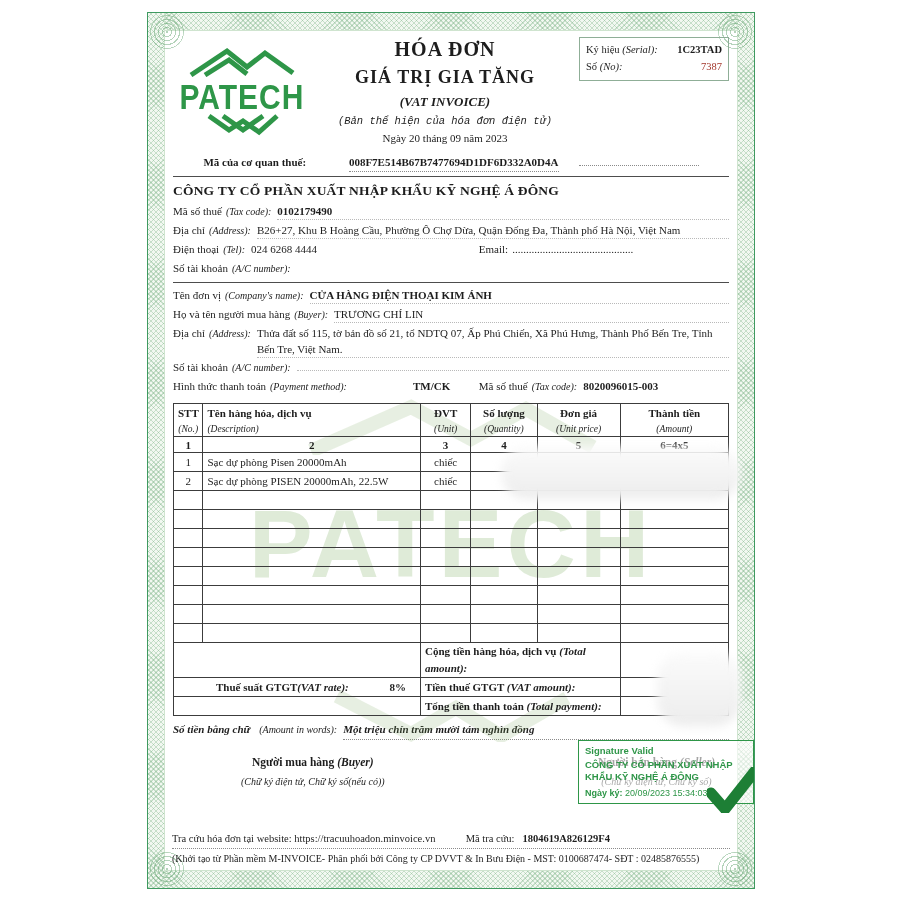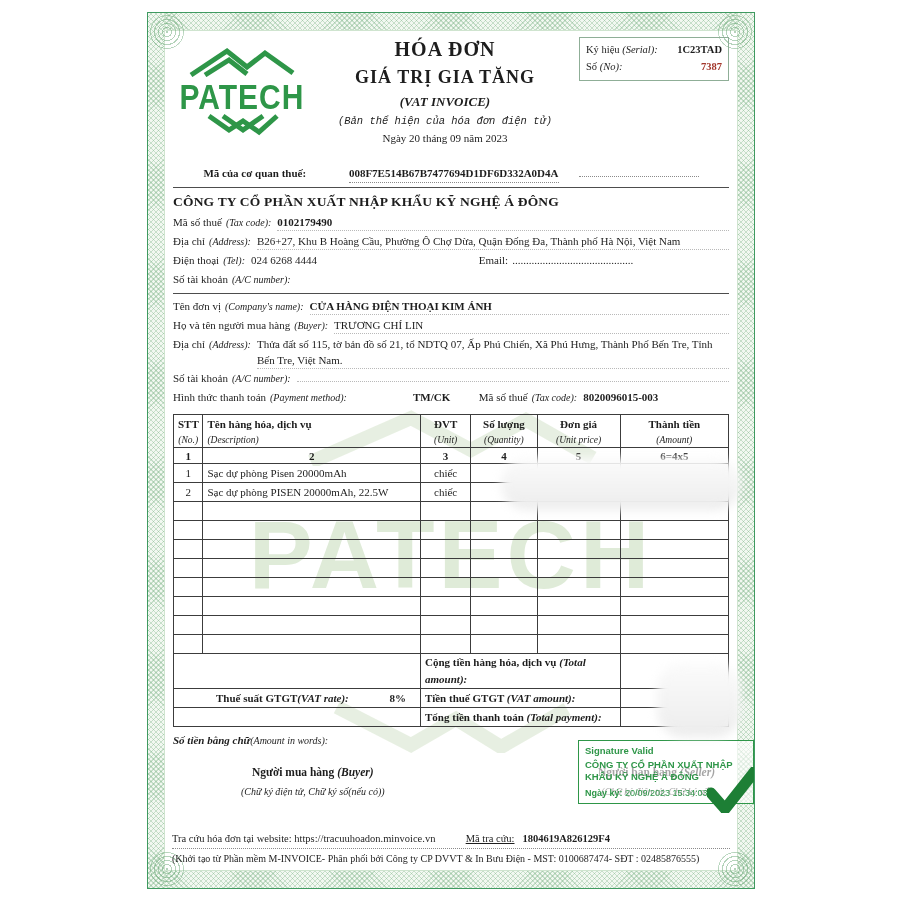--- a/index.html
+++ b/index.html
@@ -32,22 +32,22 @@
   .titleblk{flex:1;text-align:center;}
   .t1{font-weight:bold;font-size:20px;letter-spacing:1px;margin-top:2px;}
   .t2{font-weight:bold;font-size:18px;letter-spacing:1px;}
   .t3{font-weight:bold;font-style:italic;font-size:13px;margin-top:3px;}
   .t4{font-style:italic;font-size:10.5px;margin-top:2px;font-family:Liberation Mono, monospace;}
   .t5{font-size:11px;margin-top:2px;}
   .serialbox{width:136px;border:1px solid #8fae97;padding:4px 6px;font-size:10.5px;margin-top:4px;}
   .serialbox .row{display:flex;justify-content:space-between;line-height:1.6;gap:12px;}
   .bold{font-weight:bold;}
   .it{font-style:italic;}
-  .red{color:#a2352a;font-weight:bold;text-align:center;}
-  .codeline{display:flex;align-items:baseline;justify-content:center;margin-top:17px;gap:20px;}
+  .red{color:#a2352a;font-weight:normal;text-align:center;}
+  .codeline{display:flex;align-items:baseline;justify-content:center;margin-top:6px;gap:20px;}
   .codeline .dots{flex:1;border-bottom:1px dotted #8a8a8a;height:12px;max-width:120px;}
   .rule{border-top:1px solid #4d4d4d;margin:4px 0 3px 0;}
 
   
   .frow{display:flex;align-items:baseline;line-height:19px;white-space:nowrap;}
   .frow .lab{margin-right:4px;}
   .frow .en{font-style:italic;font-size:10px;margin-right:6px;color:#222;}
   .frow .val{border-bottom:1px dotted #b9b9b9;flex:1;white-space:normal;line-height:16px;}
   .sellername{font-weight:bold;font-size:13.5px;letter-spacing:.2px;line-height:22px;}
   .half{display:flex;}
@@ -79,40 +79,40 @@
      font-family:"Liberation Sans",sans-serif;font-weight:bold;font-size:96px;letter-spacing:4px;
      color:rgba(122,170,92,.24);z-index:0;white-space:nowrap;}
   .wm-chev{position:absolute;z-index:0;opacity:.8;}
   .blob{position:absolute;background:linear-gradient(180deg,#fbfbfb,#ececec);
         filter:blur(5px);border-radius:26px;z-index:4;}
   .blob1{left:59%;right:-12px;top:44px;height:52px;}
   .blob2{left:87%;right:-12px;bottom:-10px;height:74px;}
 
   
   .words{display:flex;align-items:baseline;margin-top:4px;line-height:19px;}
-  .words .lab{font-weight:bold;font-style:italic;margin-right:0;}
+  .words .lab{font-weight:bold;font-style:italic;margin-right:9px;}
   .words .en{font-style:italic;font-size:10px;margin-right:6px;}
   .words .val{font-weight:bold;font-style:italic;border-bottom:1px dotted #8a8a8a;flex:1;}
   .sigs{display:flex;justify-content:space-between;padding:14px 14px 0 68px;text-align:center;}
   .sigs .ttl{font-weight:bold;font-size:11.5px;text-align:center;}
   .sigs .note{font-style:italic;font-size:10px;margin-top:4px;}
 
   .sigbox{position:absolute;left:430px;top:727px;width:176px;border:1px solid #2e9648;
           padding:4px 6px 5px 6px;box-sizing:border-box;background:rgba(255,255,255,.6);}
   .sigbox .v{color:#2e9648;font-weight:bold;font-size:9.5px;font-family:"Liberation Sans",sans-serif;}
   .sigbox .c{color:#2e9648;font-weight:bold;font-size:9.5px;line-height:1.3;margin-top:3px;
              font-family:"Liberation Sans",sans-serif;}
   .sigbox .d{color:#2e9648;font-size:9px;margin-top:4px;font-family:"Liberation Sans",sans-serif;}
   .sigbox svg{position:absolute;right:-6px;top:26px;}
 
   
   .footer{position:absolute;left:24px;right:24px;bottom:22px;}
   .footer .l1{display:flex;align-items:baseline;font-size:10.5px;line-height:17px;}
   .footer .l1 .left{flex:1;}
-  .footer .l1 .cl{margin-right:8px;text-decoration:underline;}
+  .footer .l1 .cl{margin-right:8px;}
   .footer .dotrule{border-top:1px dotted #8a8a8a;margin:1px 0 2px 0;}
   .footer .l2{font-size:10px;line-height:15px;}
 </style>
 </head>
 <body>
 
 <div class="page">
   <div class="band t"></div>
   <div class="band b"></div>
   <div class="band l"></div>
@@ -359,20 +359,21 @@
           </tr>
         </tbody>
       </table>
       <div class="blob blob1"></div>
       <div class="blob blob2"></div>
     </div>
 
     <div class="words">
       <span class="lab">Số tiền bằng chữ</span>
       <span class="en">(Amount in words):</span>
+      <span class="val">Một triệu chín trăm mười tám nghìn  đồng</span>
     </div>
 
     <div class="sigs">
       <div>
         <div class="ttl">
           <span>Người mua hàng</span> <span class="it">(Buyer)</span></div>
         <div class="note">(Chữ ký điện tử, Chữ ký số(nếu có))</div>
       </div>
       <div>
         <div class="ttl">

